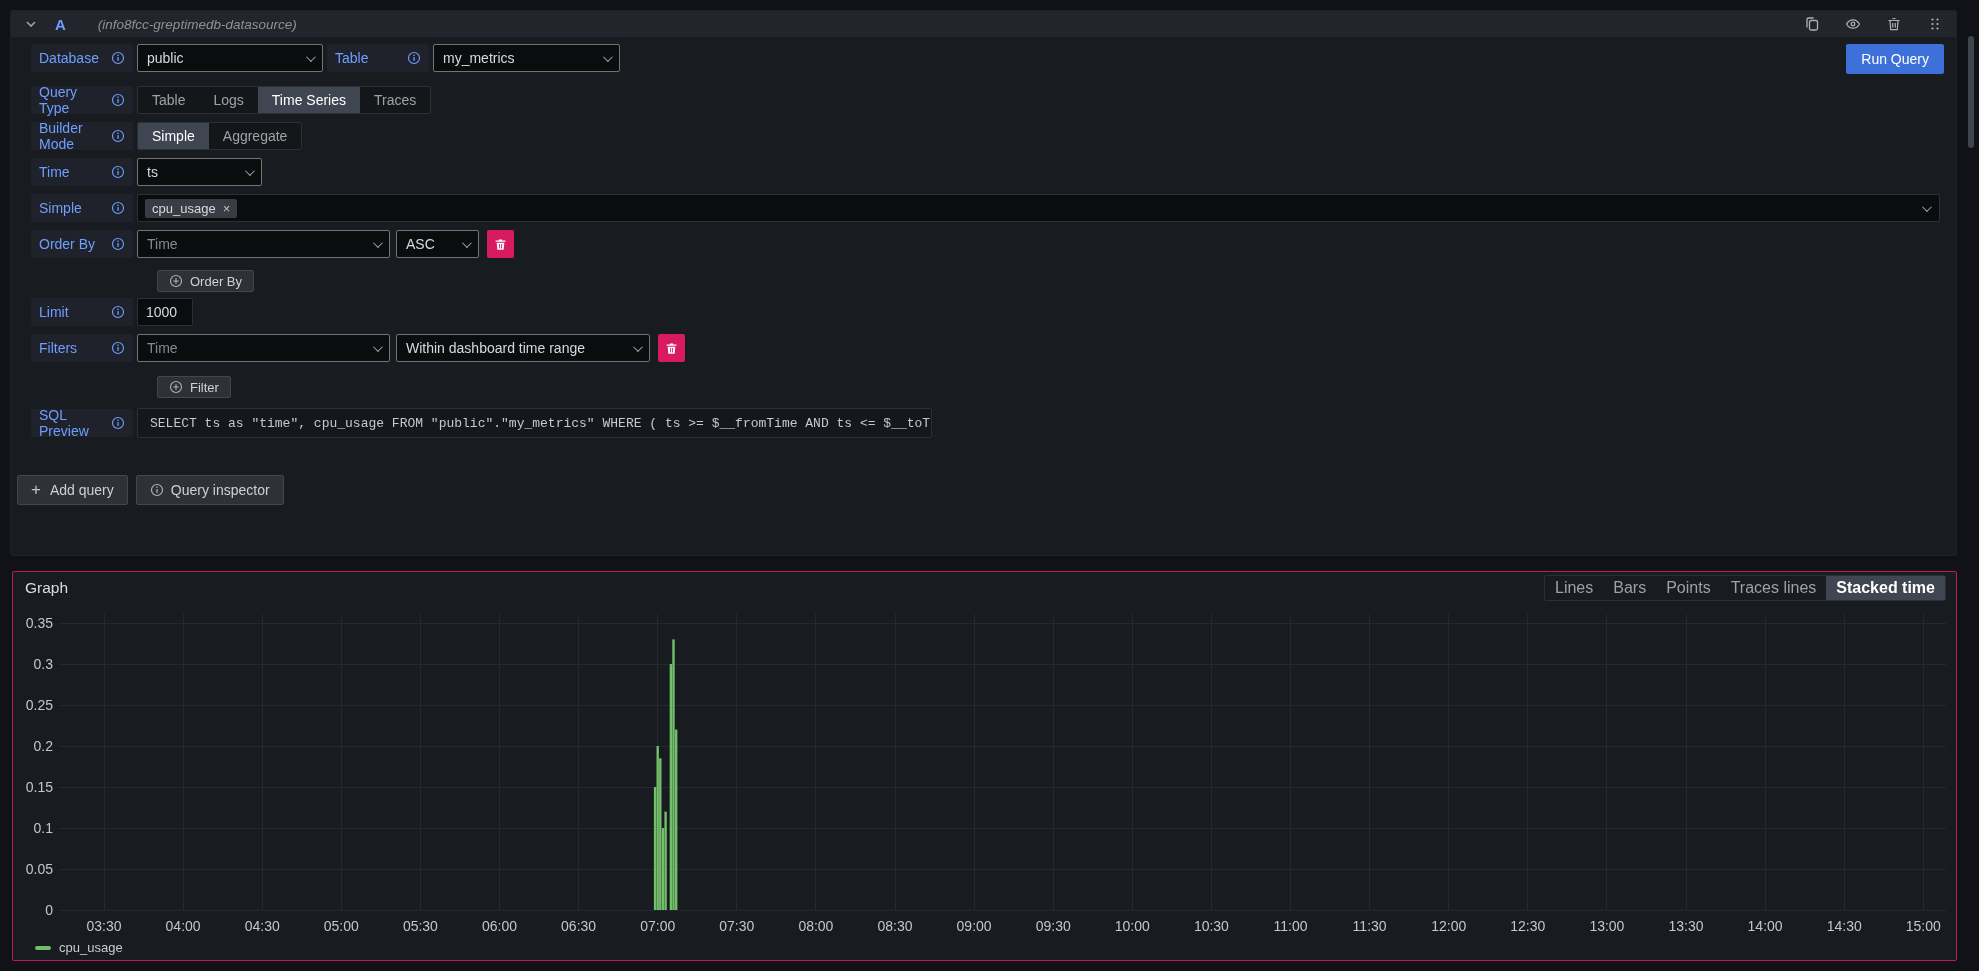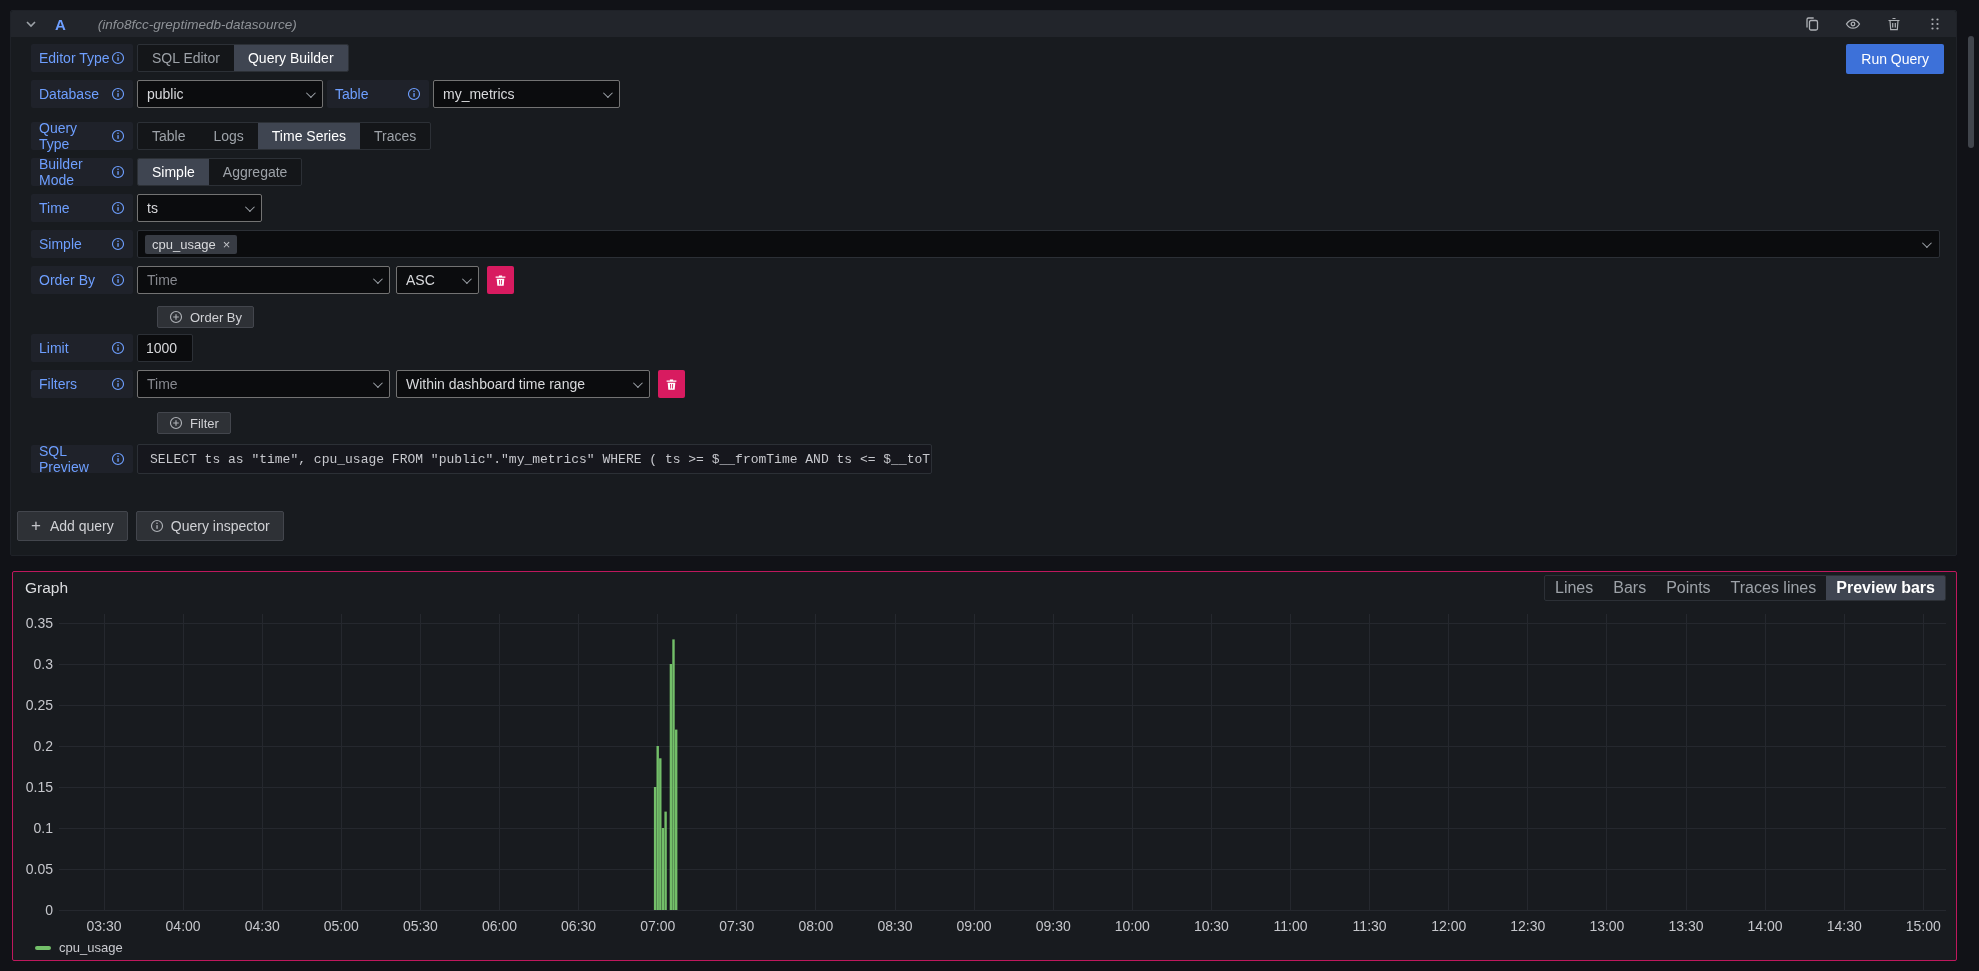--- a/index.html
+++ b/index.html
@@ -172,36 +172,20 @@
           <circle cx="10.5" cy="8" r="1.1"></circle>
           <circle cx="5.5" cy="12.5" r="1.1"></circle>
           <circle cx="10.5" cy="12.5" r="1.1"></circle>
         </svg>
     </span>
   </div>
 
   <div class="q-body">
     <button class="run-query">Run Query</button>
 
-    <div class="row">
-      <div class="lbl">
-        <span>Editor Type</span>
-        <span class="info">
-            <svg viewBox="0 0 16 16">
-              <circle cx="8" cy="8" r="6.3" fill="none" stroke="currentColor" stroke-width="1.3"></circle>
-              <rect x="7.3" y="7" width="1.5" height="4.2" fill="currentColor"></rect>
-              <circle cx="8" cy="4.9" r="0.95" fill="currentColor"></circle>
-            </svg>
-          </span>
-      </div>
-      <div class="seg">
-          <div class="seg-item">SQL Editor</div>
-          <div class="seg-item active">Query Builder</div>
-        </div>
-    </div>
 
     <div class="row gap-lg">
       <div class="lbl">
         <span>Database</span>
         <span class="info">
             <svg viewBox="0 0 16 16">
               <circle cx="8" cy="8" r="6.3" fill="none" stroke="currentColor" stroke-width="1.3"></circle>
               <rect x="7.3" y="7" width="1.5" height="4.2" fill="currentColor"></rect>
               <circle cx="8" cy="4.9" r="0.95" fill="currentColor"></circle>
             </svg>
@@ -426,21 +410,21 @@
 
 <div class="graph-panel">
   <div class="panel-header">
     <span class="panel-title">Graph</span>
     <span class="spacer"></span>
     <div class="viz-seg">
         <div class="seg-item">Lines</div>
         <div class="seg-item">Bars</div>
         <div class="seg-item">Points</div>
         <div class="seg-item">Traces lines</div>
-        <div class="seg-item active">Preview bars</div>
+        <div class="seg-item active">Stacked time</div>
       </div>
   </div>
   <svg id="chart" width="1939" height="336">
       <line x1="44" y1="306" x2="1931" y2="306" class="grid"></line>
       <text x="38" y="311" class="ytick" text-anchor="end">0</text>
       <line x1="44" y1="265" x2="1931" y2="265" class="grid"></line>
       <text x="38" y="270" class="ytick" text-anchor="end">0.05</text>
       <line x1="44" y1="224" x2="1931" y2="224" class="grid"></line>
       <text x="38" y="229" class="ytick" text-anchor="end">0.1</text>
       <line x1="44" y1="183" x2="1931" y2="183" class="grid"></line>

